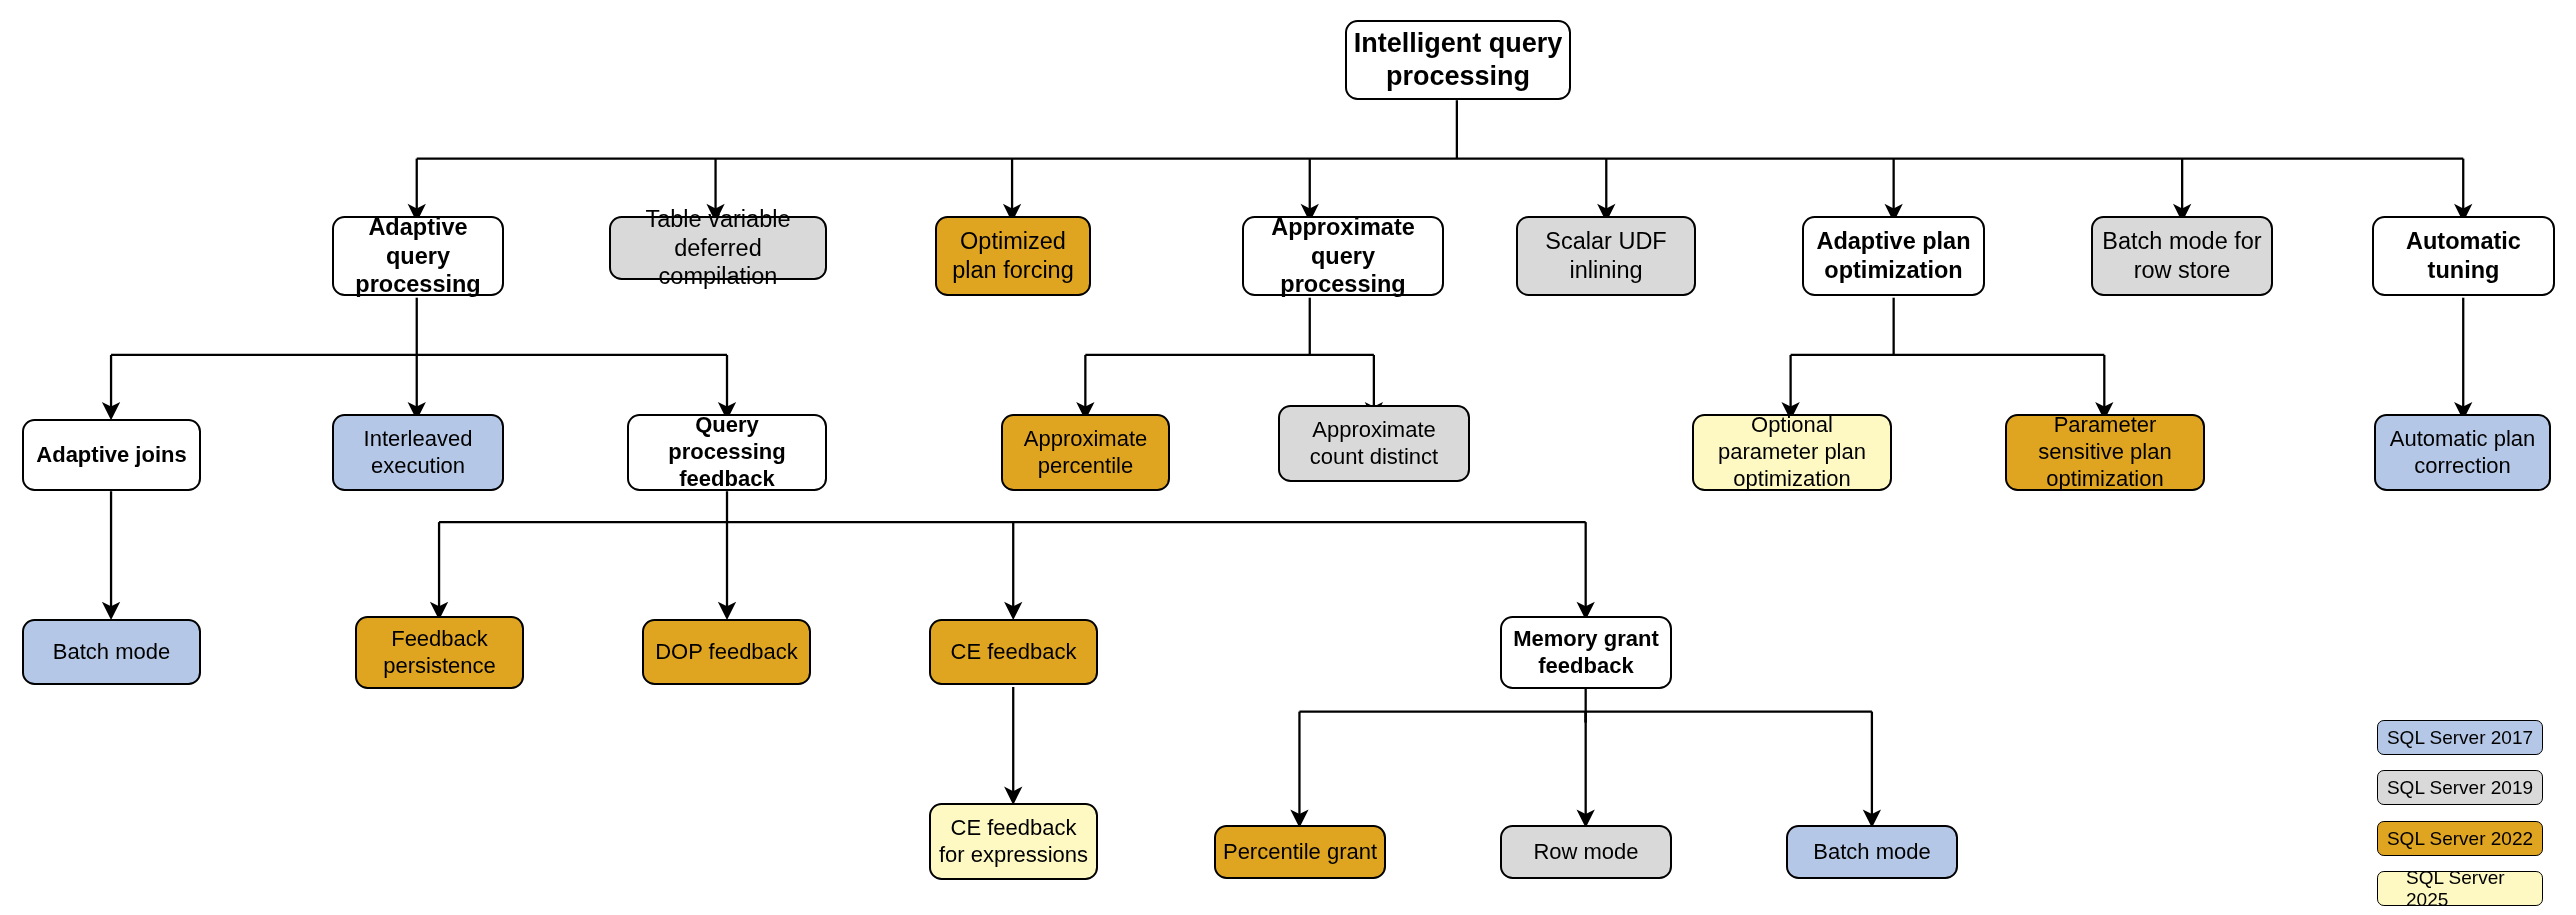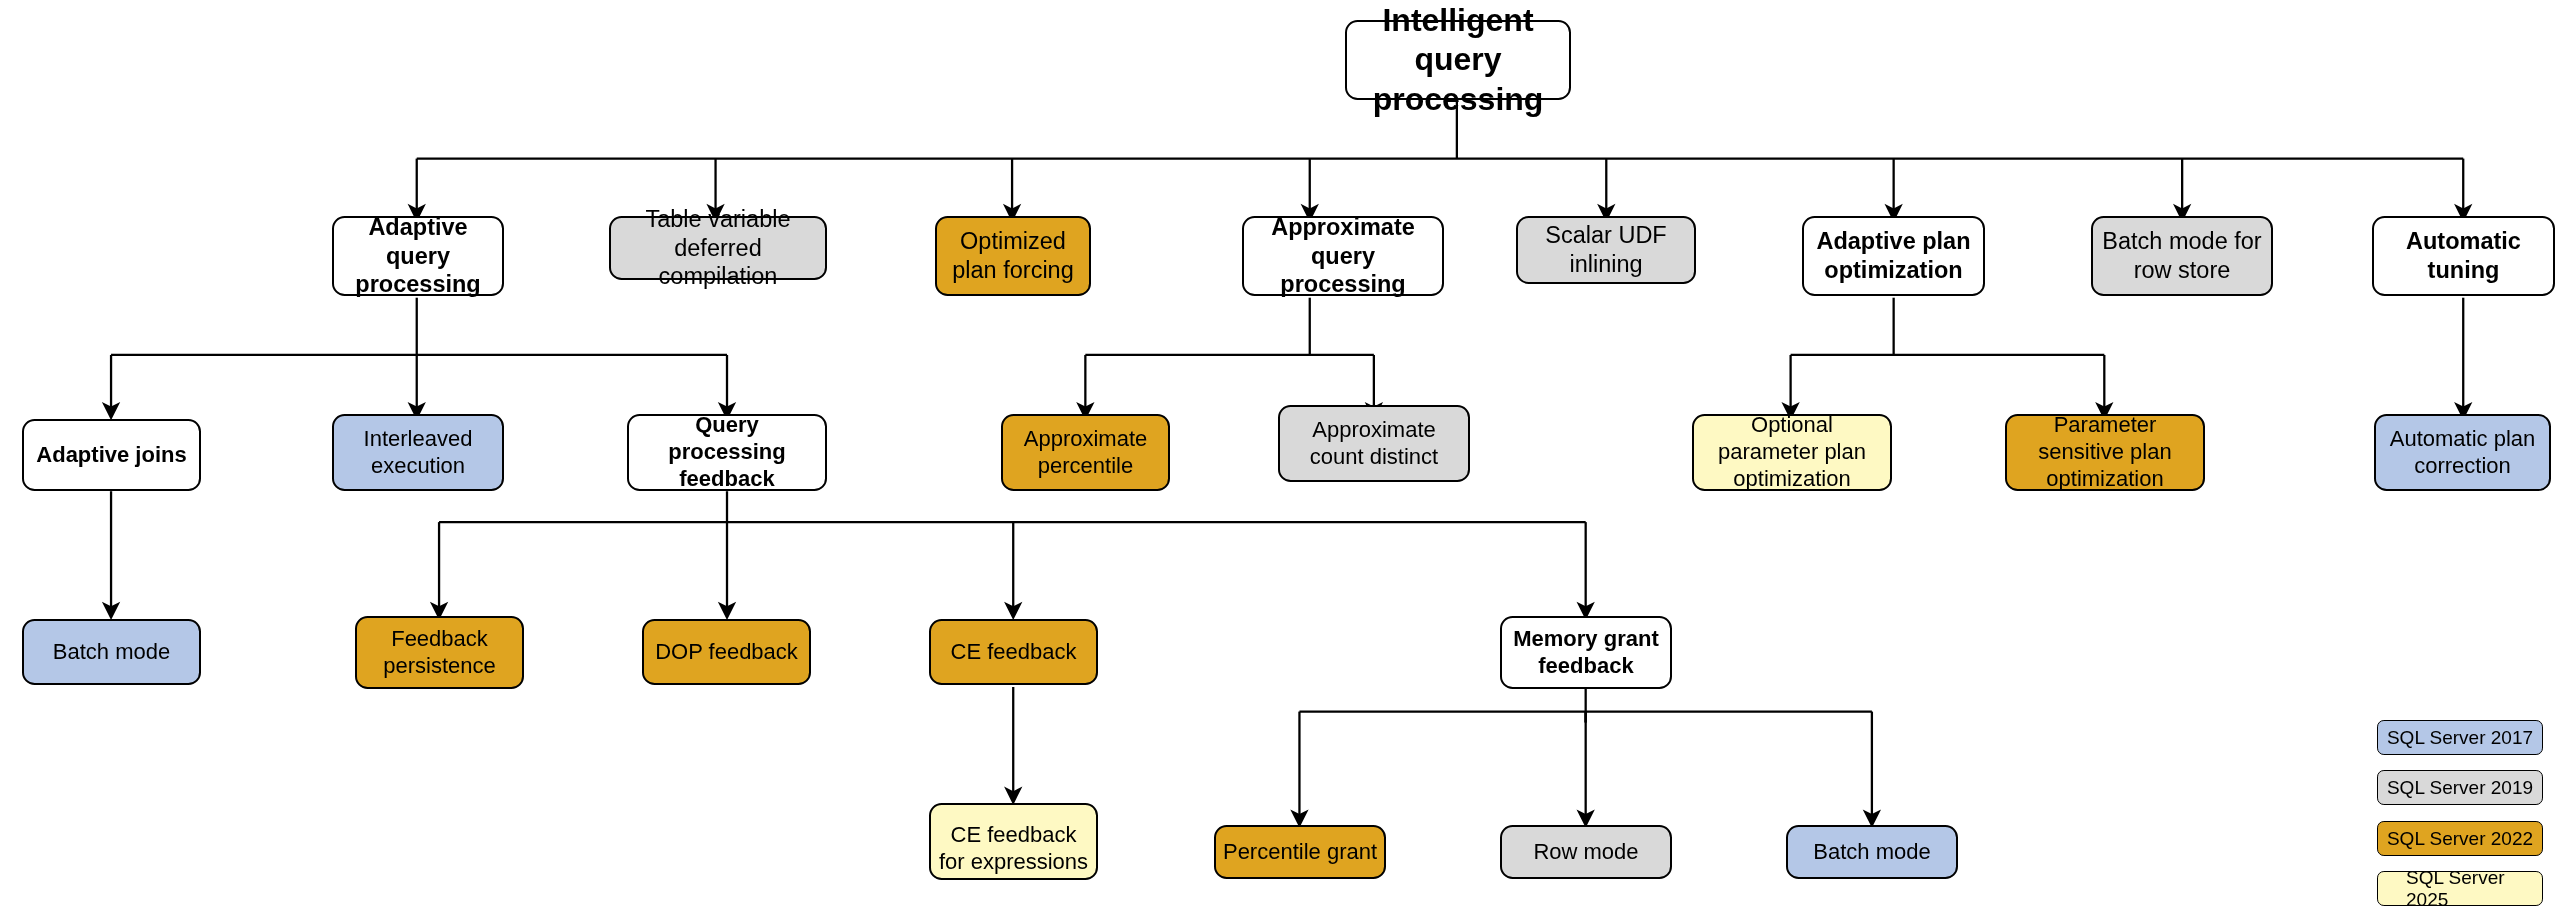--- a/index.html
+++ b/index.html
@@ -22,21 +22,21 @@
     padding:2.3px 5.7px;
     z-index:3;
   }
   .node span{display:block;width:100%;}
   .n-white{background:#ffffff;}
   .n-grey {background:#d9d9d9;}
   .n-blue {background:#b4c7e7;}
   .n-orange{background:#dfa420;}
   .n-green{background:#fef9c3;}
 
-  .root{font-weight:bold;font-size:32px;}
+  .root{font-weight:bold;font-size:27px;}
   .lvl1{font-weight:bold;font-size:23.5px;}
   .lvl1.soft{font-weight:normal;}
   .lvl2{font-size:22px;}
   .lvl2.bold{font-weight:bold;}
   .lvl3{font-size:22px;}
   .lvl3.bold{font-weight:bold;}
   .lvl4{font-size:22px;}
 
   .legend-item{
     position:absolute;
@@ -123,21 +123,21 @@
   </div>
   <div class="node n-grey lvl1 soft" style="left:609px;top:216px;width:218px;height:64px;">
     <span>Table variable deferred compilation</span>
   </div>
   <div class="node n-orange lvl1 soft" style="left:935px;top:216px;width:156px;height:80px;">
     <span>Optimized plan forcing</span>
   </div>
   <div class="node n-white lvl1" style="left:1210px;top:216px;width:202px;height:80px;margin-left:32px;">
     <span>Approximate query processing</span>
   </div>
-  <div class="node n-grey lvl1 soft" style="left:1516px;top:216px;width:180px;height:68px;">
+  <div class="node n-grey lvl1 soft" style="left:1516px;top:216px;width:180px;height:80px;">
     <span>Scalar UDF inlining</span>
   </div>
   <div class="node n-white lvl1" style="left:1802px;top:216px;width:183px;height:80px;">
     <span>Adaptive plan optimization</span>
   </div>
   <div class="node n-grey lvl1 soft" style="left:2091px;top:216px;width:182px;height:80px;">
     <span>Batch mode for row store</span>
   </div>
   <div class="node n-white lvl1" style="left:2372px;top:216px;width:183px;height:80px;">
     <span>Automatic tuning</span>
@@ -177,21 +177,21 @@
   <div class="node n-orange lvl3" style="left:642px;top:619px;width:169px;height:66px;">
     <span>DOP feedback</span>
   </div>
   <div class="node n-orange lvl3" style="left:929px;top:619px;width:169px;height:66px;">
     <span>CE feedback</span>
   </div>
   <div class="node n-white lvl3 bold" style="left:1500px;top:616px;width:172px;height:73px;">
     <span>Memory grant feedback</span>
   </div>
 
-  <div class="node n-green lvl4" style="left:929px;top:803px;width:169px;height:77px;align-items:flex-end;">
+  <div class="node n-green lvl4" style="left:929px;top:803px;width:169px;height:77px;">
     <span>CE feedback for expressions</span>
   </div>
   <div class="node n-orange lvl4" style="left:1214px;top:825px;width:172px;height:54px;">
     <span>Percentile grant</span>
   </div>
   <div class="node n-grey lvl4" style="left:1500px;top:825px;width:172px;height:54px;">
     <span>Row mode</span>
   </div>
   <div class="node n-blue lvl4" style="left:1786px;top:825px;width:172px;height:54px;">
     <span>Batch mode</span>

